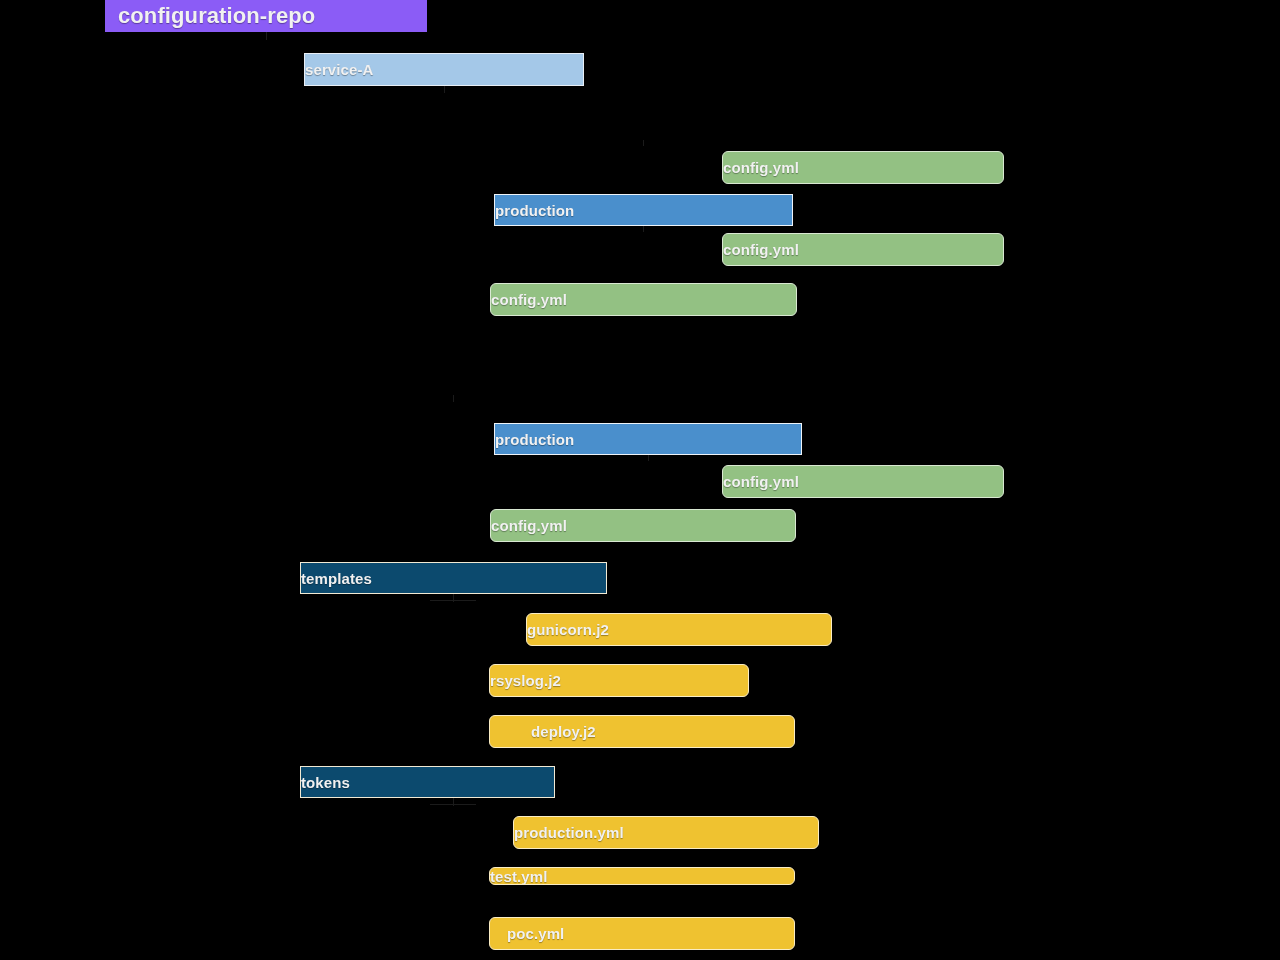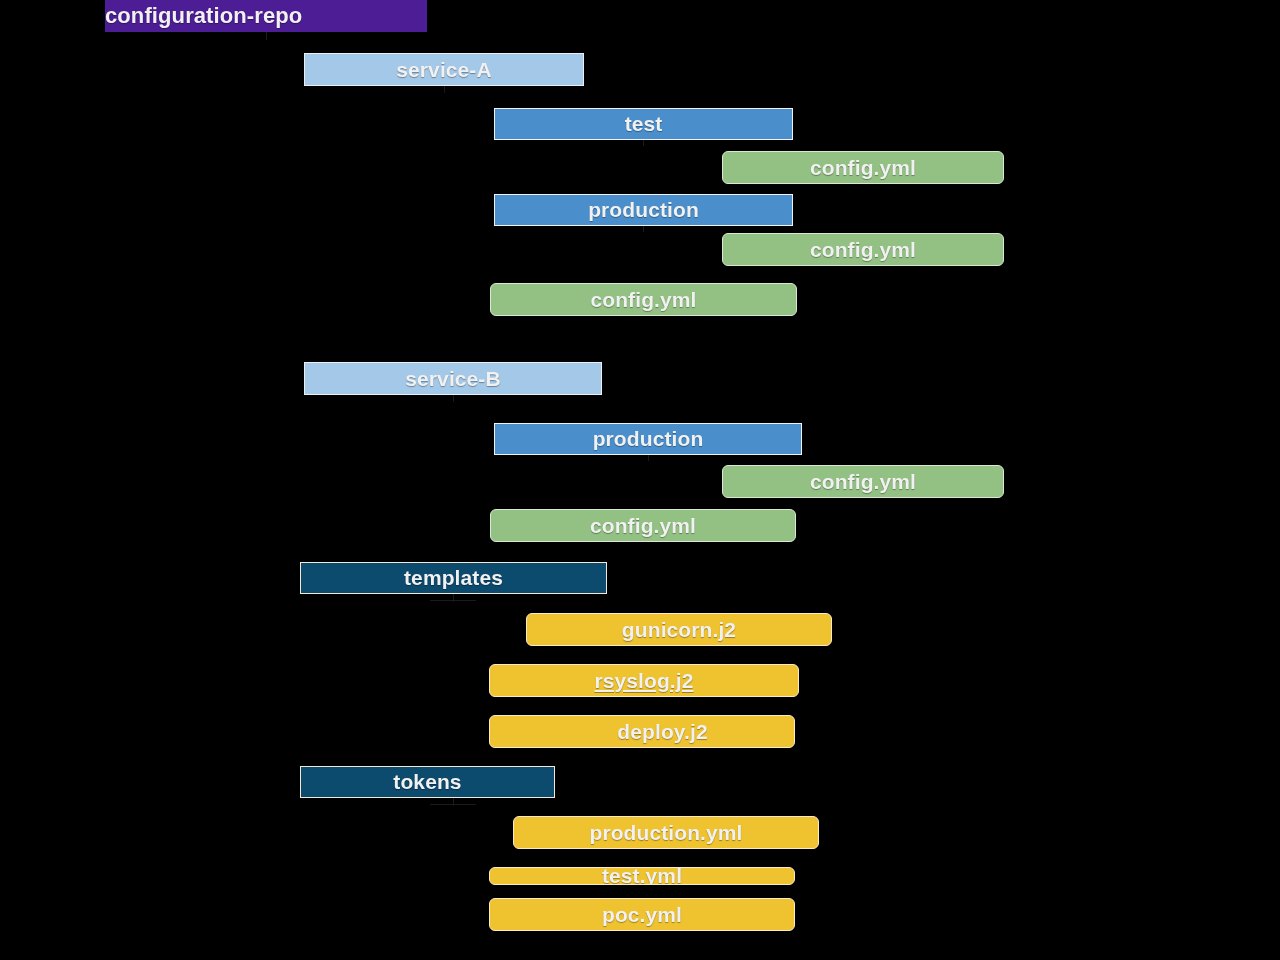--- a/index.html
+++ b/index.html
@@ -18,35 +18,36 @@
     position: relative;
     width: 1280px;
     height: 960px;
     background: #000000;
   }
   .node {
     position: absolute;
     box-sizing: border-box;
     display: flex;
     align-items: center;
-    justify-content: center;
+    justify-content: flex-start;
     font-weight: bold;
-    font-size: 21px;
+    font-size: 15px;
     letter-spacing: 0.1px;
     color: #f1f1f1;
     text-shadow: 0 1px 1px rgba(0,0,0,0.35);
     white-space: nowrap;
     overflow: hidden;
   }
   
   .node.root {
-    background: #4c1d95;
+    background: #8b5cf6;
     border: none;
     border-radius: 0;
     justify-content: flex-start;
+    padding-left: 13px;
     font-size: 22px;
   }
   
   .node.service {
     background: #a4c8e8;
     border: 1px solid #e9eff6;
     border-radius: 0;
   }
   
   .node.env {
@@ -93,64 +94,58 @@
     <div class="connector v" style="left: 453px; top: 594px; width: 1px; height: 8px;"></div>
     <div class="connector h" style="left: 430px; top: 600px; width: 46px; height: 1px;"></div>
     <div class="connector v" style="left: 453px; top: 798px; width: 1px; height: 8px;"></div>
     <div class="connector h" style="left: 430px; top: 804px; width: 46px; height: 1px;"></div>
     <div class="node root" style="left: 105px; top: 0px; width: 322px; height: 32px;">
       <span>configuration-repo</span>
     </div>
     <div class="node service" style="left: 304px; top: 53px; width: 280px; height: 33px;">
       <span>service-A</span>
     </div>
-    <div class="node env" style="left: 494px; top: 108px; width: 299px; height: 32px;">
-      <span>test</span>
-    </div>
     <div class="node yml" style="left: 722px; top: 151px; width: 282px; height: 33px;">
       <span>config.yml</span>
     </div>
     <div class="node env" style="left: 494px; top: 194px; width: 299px; height: 32px;">
       <span>production</span>
     </div>
     <div class="node yml" style="left: 722px; top: 233px; width: 282px; height: 33px;">
       <span>config.yml</span>
     </div>
     <div class="node yml" style="left: 490px; top: 283px; width: 307px; height: 33px;">
       <span>config.yml</span>
-    </div>
-    <div class="node service" style="left: 304px; top: 362px; width: 298px; height: 33px;">
-      <span>service-B</span>
     </div>
     <div class="node env" style="left: 494px; top: 423px; width: 308px; height: 32px;">
       <span>production</span>
     </div>
     <div class="node yml" style="left: 722px; top: 465px; width: 282px; height: 33px;">
       <span>config.yml</span>
     </div>
     <div class="node yml" style="left: 490px; top: 509px; width: 306px; height: 33px;">
       <span>config.yml</span>
     </div>
     <div class="node assets" style="left: 300px; top: 562px; width: 307px; height: 32px;">
       <span>templates</span>
     </div>
     <div class="node asset" style="left: 489px; top: 613px; width: 306px; height: 33px; margin-left: 37px;">
       <span>gunicorn.j2</span>
     </div>
-    <div class="node asset" style="left: 489px; top: 664px; width: 310px; height: 33px; text-decoration: underline;">
+    <div class="node asset" style="left: 489px; top: 664px; width: 260px; height: 33px;">
       <span>rsyslog.j2</span>
     </div>
     <div class="node asset" style="left: 489px; top: 715px; width: 306px; height: 33px; padding-left: 41px;">
       <span>deploy.j2</span>
     </div>
     <div class="node assets" style="left: 300px; top: 766px; width: 255px; height: 32px;">
       <span>tokens</span>
     </div>
     <div class="node asset" style="left: 489px; top: 816px; width: 306px; height: 33px; margin-left: 24px;">
       <span>production.yml</span>
     </div>
     <div class="node asset" style="left: 489px; top: 867px; width: 306px; height: 18px;">
       <span>test.yml</span>
     </div>
-    <div class="node asset" style="left: 489px; top: 898px; width: 306px; height: 33px;">
+    <div class="node asset" style="left: 489px; top: 917px; width: 306px; height: 33px; padding-left: 17px;">
       <span>poc.yml</span>
     </div>
   </div>
 
 </body></html>

